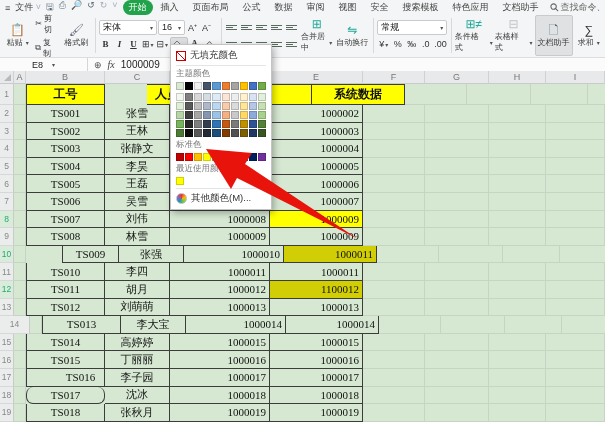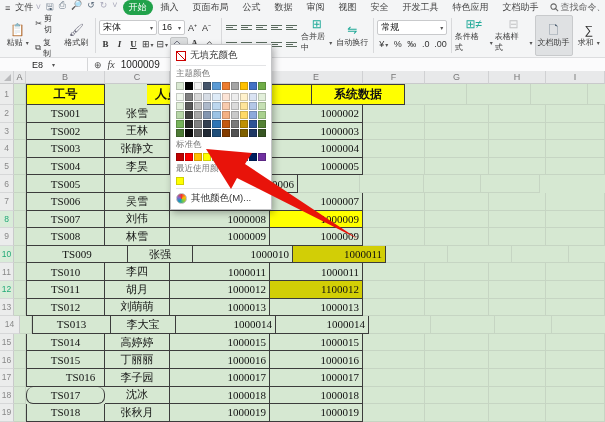--- a/index.html
+++ b/index.html
@@ -96,21 +96,21 @@
     </span>
     <span id="menu-tabs" style="display:flex;gap:2px;">
         <span class="tab active">开始</span>
         <span class="tab">插入</span>
         <span class="tab">页面布局</span>
         <span class="tab">公式</span>
         <span class="tab">数据</span>
         <span class="tab">审阅</span>
         <span class="tab">视图</span>
         <span class="tab">安全</span>
-        <span class="tab">开发工具</span>
+        <span class="tab">搜索模板</span>
         <span class="tab">特色应用</span>
         <span class="tab">文档助手</span>
       </span>
     <span class="searchbox">
       <svg width="9" height="9" viewBox="0 0 10 10">
           <circle cx="4" cy="4" r="3" fill="none" stroke="#666" stroke-width="1.2"></circle>
           <line x1="6.3" y1="6.3" x2="9" y2="9" stroke="#666" stroke-width="1.2"></line>
         </svg>
       <span>查找命令、搜索模板</span>
     </span>
@@ -418,20 +418,21 @@
         <div class="c t ra" style="width: 93px; height: 17.6px; text-align: center;">1000005</div>
         <div class="c cell" style="width: 62px; height: 17.6px;"></div>
         <div class="c cell" style="width: 64px; height: 17.6px;"></div>
         <div class="c cell" style="width: 57px; height: 17.6px;"></div>
         <div class="c cell" style="width: 59px; height: 17.6px;"></div>
       </div>
       <div class="srow">
         <div class="c rh" style="width: 14px; height: 17.6px;">6</div>
         <div class="c cell" style="width: 12px; height: 17.6px;"></div>
         <div class="c t lb" style="width: 79px; height: 17.6px;">TS005</div>
+        <div class="c t" style="width: 65px; height: 17.6px;">王磊</div>
         <div class="c t ra" style="width: 100px; height: 17.6px;"></div>
         <div class="c t ra" style="width: 93px; height: 17.6px;">1000006</div>
         <div class="c cell" style="width: 62px; height: 17.6px;"></div>
         <div class="c cell" style="width: 64px; height: 17.6px;"></div>
         <div class="c cell" style="width: 57px; height: 17.6px;"></div>
         <div class="c cell" style="width: 59px; height: 17.6px;"></div>
       </div>
       <div class="srow">
         <div class="c rh" style="width: 14px; height: 17.6px;">7</div>
         <div class="c cell" style="width: 12px; height: 17.6px;"></div>
@@ -464,21 +465,21 @@
         <div class="c t ra" style="width: 100px; height: 17.6px;">1000009</div>
         <div class="c t ra" style="width: 93px; height: 17.6px;">1000009</div>
         <div class="c cell" style="width: 62px; height: 17.6px;"></div>
         <div class="c cell" style="width: 64px; height: 17.6px;"></div>
         <div class="c cell" style="width: 57px; height: 17.6px;"></div>
         <div class="c cell" style="width: 59px; height: 17.6px;"></div>
       </div>
       <div class="srow">
         <div class="c rh sel" style="width: 14px; height: 17.6px;">10</div>
         <div class="c cell" style="width: 12px; height: 17.6px;"></div>
-        <div class="c t lb" style="width: 102px; height: 17.6px;">TS009</div>
+        <div class="c t lb" style="width: 57px; height: 17.6px; margin-left: 36px;">TS009</div>
         <div class="c t" style="width: 65px; height: 17.6px;">张强</div>
         <div class="c t ra" style="width: 100px; height: 17.6px;">1000010</div>
         <div class="c t ra yo" style="width: 93px; height: 17.6px;">1000011</div>
         <div class="c cell" style="width: 62px; height: 17.6px;"></div>
         <div class="c cell" style="width: 64px; height: 17.6px;"></div>
         <div class="c cell" style="width: 57px; height: 17.6px;"></div>
         <div class="c cell" style="width: 59px; height: 17.6px;"></div>
       </div>
       <div class="srow">
         <div class="c rh" style="width: 14px; height: 17.6px;">11</div>
@@ -510,21 +511,21 @@
         <div class="c t lb" style="width: 79px; height: 17.6px;">TS012</div>
         <div class="c t" style="width: 65px; height: 17.6px;">刘萌萌</div>
         <div class="c t ra" style="width: 100px; height: 17.6px;">1000013</div>
         <div class="c t ra" style="width: 93px; height: 17.6px;">1000013</div>
         <div class="c cell" style="width: 62px; height: 17.6px;"></div>
         <div class="c cell" style="width: 64px; height: 17.6px;"></div>
         <div class="c cell" style="width: 57px; height: 17.6px;"></div>
         <div class="c cell" style="width: 59px; height: 17.6px;"></div>
       </div>
       <div class="srow">
-        <div class="c rh" style="width: 20px; height: 17.6px;">14</div>
+        <div class="c rh" style="width: 30px; height: 17.6px;">14</div>
         <div class="c cell" style="width: 12px; height: 17.6px;"></div>
         <div class="c t lb" style="width: 79px; height: 17.6px;">TS013</div>
         <div class="c t" style="width: 65px; height: 17.6px;">李大宝</div>
         <div class="c t ra" style="width: 100px; height: 17.6px;">1000014</div>
         <div class="c t ra" style="width: 93px; height: 17.6px;">1000014</div>
         <div class="c cell" style="width: 62px; height: 17.6px;"></div>
         <div class="c cell" style="width: 64px; height: 17.6px;"></div>
         <div class="c cell" style="width: 57px; height: 17.6px;"></div>
         <div class="c cell" style="width: 59px; height: 17.6px;"></div>
       </div>

